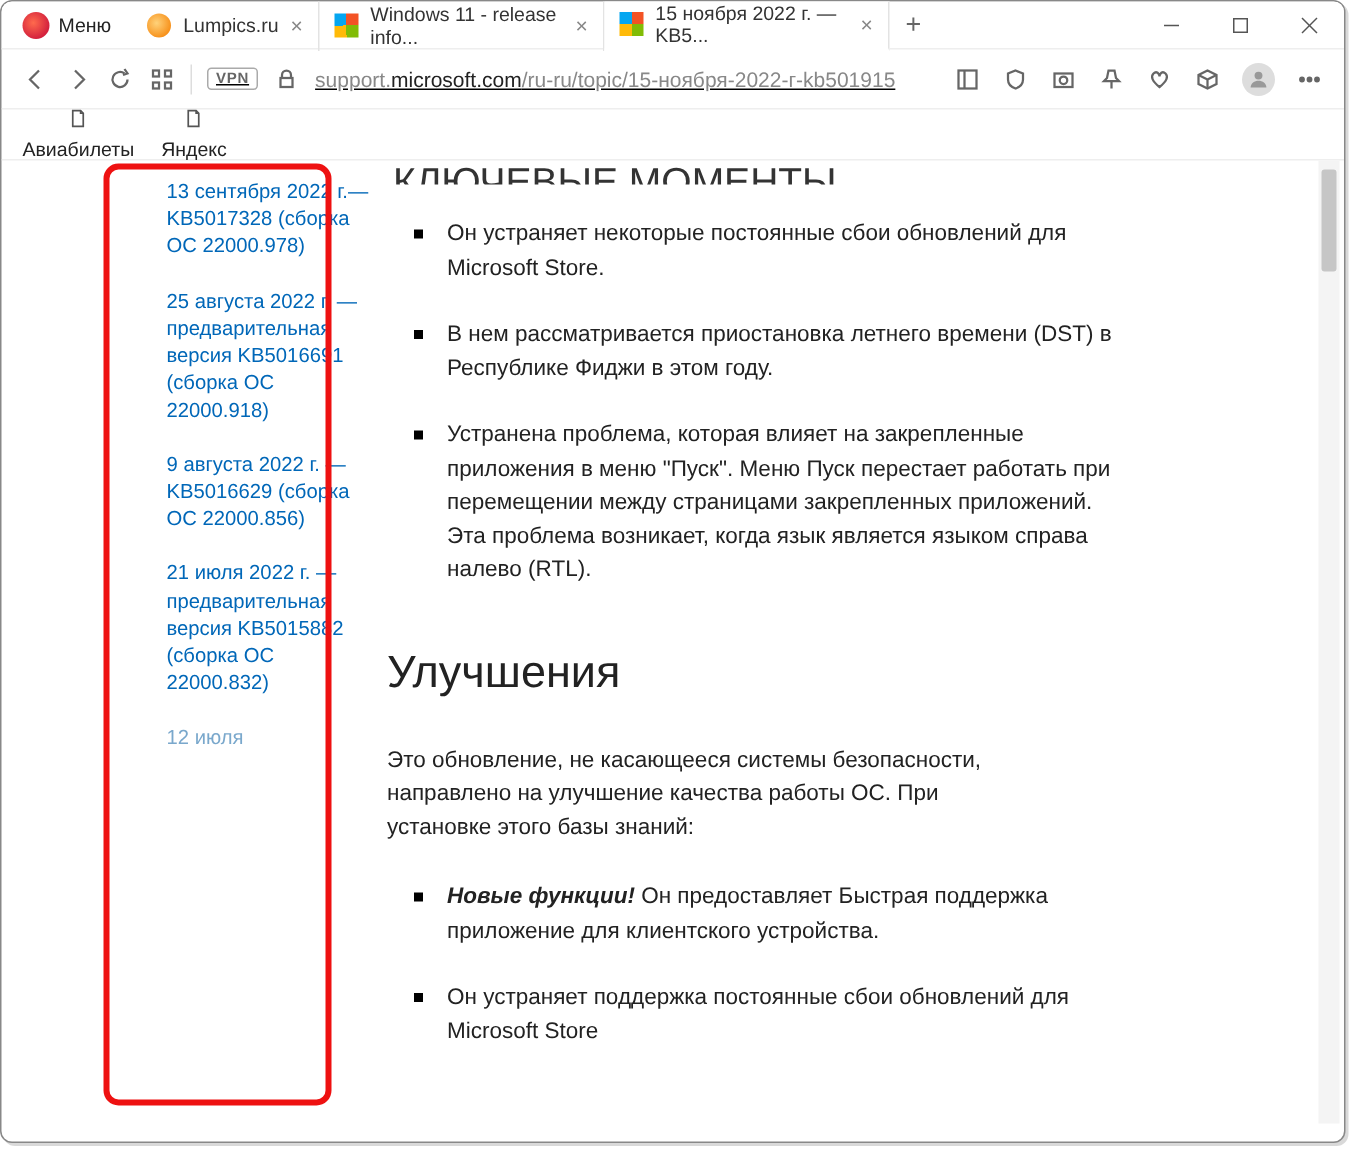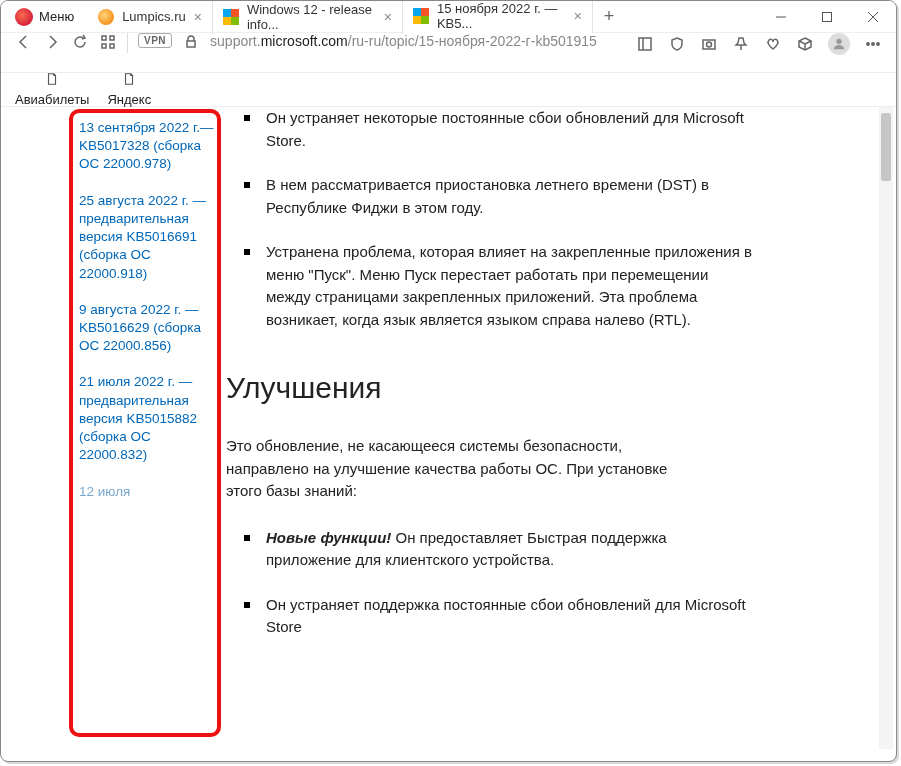--- a/index.html
+++ b/index.html
@@ -49,23 +49,24 @@
 }
 .tab.active { background: #fff; border-bottom: 2px solid #fff; }
 .tab-close { color: #888; font-size: 14px; }
 .tab-fav { width: 16px; height: 16px; flex-shrink: 0; }
 .fav-lumpics { border-radius:50%; background: radial-gradient(circle at 40% 40%, #ffd27a, #f7931e 70%); }
 .fav-win { background: conic-gradient(#f35325 0 25%, #81bc06 0 50%, #ffba08 0 75%, #05a6f0 0 100%); }
 .new-tab { width: 32px; text-align: center; color: #666; font-size: 18px; }
 .win-ctrls { display: flex; gap: 0; margin-left: auto; }
 .win-ctrl { width: 46px; height: 44px; display:flex;align-items:center;justify-content:center; color:#555; }
 .addr-bar {
-  height: 40px; display: flex; align-items: flex-start; gap: 10px;
+  height: 40px; display: flex; align-items: center; gap: 10px;
   padding: 0 14px;
   border-bottom: 1px solid #eee;
+  text-decoration: underline;
 }
 .ic { width:18px;height:18px;display:inline-flex;align-items:center;justify-content:center;color:#666;font-size:15px; }
 .ic svg { width: 16px; height:16px; stroke:#666; fill:none; stroke-width:1.5; }
 .vpn-badge {
   font-size: 10px; font-weight: 600; letter-spacing: .5px;
   border:1px solid #aaa; padding: 1px 5px; border-radius:3px; color:#666;
 }
 .url { flex:1; font-size: 14px; color: #888; overflow:hidden; white-space:nowrap; }
 .url .host { color: #222; }
 .right-icons { display:flex; gap:14px; align-items:center; }
@@ -75,20 +76,21 @@
   padding: 0 14px; font-size:13px; color:#222;
   border-bottom: 1px solid #eee;
 }
 .bm { display:flex;align-items:center;gap:6px;flex-direction:column; }
 .bm-ic { width:14px;height:14px; color:#555; }
 
 .content {
   display:flex;
   height: calc(100% - 118px);
   position: relative;
+  padding-left: 32px;
 }
 .sidebar {
   width: 155px;
   padding: 12px 0 0 14px;
   margin-left: 64px;
   font-size: 13.5px;
   color: #0067b8;
   overflow: hidden;
 }
 .sidebar .item { margin-bottom: 18px; line-height: 1.35; white-space: normal; word-break: break-word; }
@@ -147,21 +149,21 @@
       <span>Меню</span>
     </div>
     <div class="tabs">
       <div class="tab">
         <span class="tab-fav fav-lumpics"></span>
         <span>Lumpics.ru</span>
         <span class="tab-close">×</span>
       </div>
       <div class="tab">
         <span class="tab-fav fav-win"></span>
-        <span>Windows 12 - release info...</span>
+        <span>Windows 11 - release info...</span>
         <span class="tab-close">×</span>
       </div>
       <div class="tab active">
         <span class="tab-fav fav-win"></span>
         <span>15 ноября 2022 г. — KB5...</span>
         <span class="tab-close">×</span>
       </div>
       <div class="new-tab">+</div>
     </div>
     <div class="win-ctrls">
@@ -293,20 +295,23 @@
       <div class="item">13 сентября 2022 г.— KB5017328 (сборка ОС 22000.978)</div>
       <div class="item">25 августа 2022 г. — предварительная версия KB5016691 (сборка ОС 22000.918)</div>
       <div class="item">9 августа 2022 г. — KB5016629 (сборка ОС 22000.856)</div>
       <div class="item">21 июля 2022 г. — предварительная версия KB5015882 (сборка ОС 22000.832)</div>
       <div class="item dim">12 июля</div>
     </div>
 
     <div class="red-box"></div>
 
     <div class="main">
+      <div class="heading-cut">
+          <span style="transform:translateY(18px)">КЛЮЧЕВЫЕ МОМЕНТЫ</span>
+        </div>
       <ul class="bullets">
         <li>Он устраняет некоторые постоянные сбои обновлений для Microsoft Store.</li>
         <li>В нем рассматривается приостановка летнего времени (DST) в Республике Фиджи в этом году.</li>
         <li>Устранена проблема, которая влияет на закрепленные приложения в меню "Пуск". Меню Пуск перестает работать при перемещении между страницами закрепленных приложений. Эта проблема возникает, когда язык является языком справа налево (RTL).</li>
       </ul>
       <h2 class="section">Улучшения</h2>
       <p class="intro">Это обновление, не касающееся системы безопасности, направлено на улучшение качества работы ОС. При установке этого базы знаний:</p>
       <ul class="bullets">
         <li><span class="bold">Новые функции!</span><span> Он предоставляет Быстрая поддержка приложение для клиентского устройства.</span></li>
         <li>Он устраняет поддержка постоянные сбои обновлений для Microsoft Store</li>

